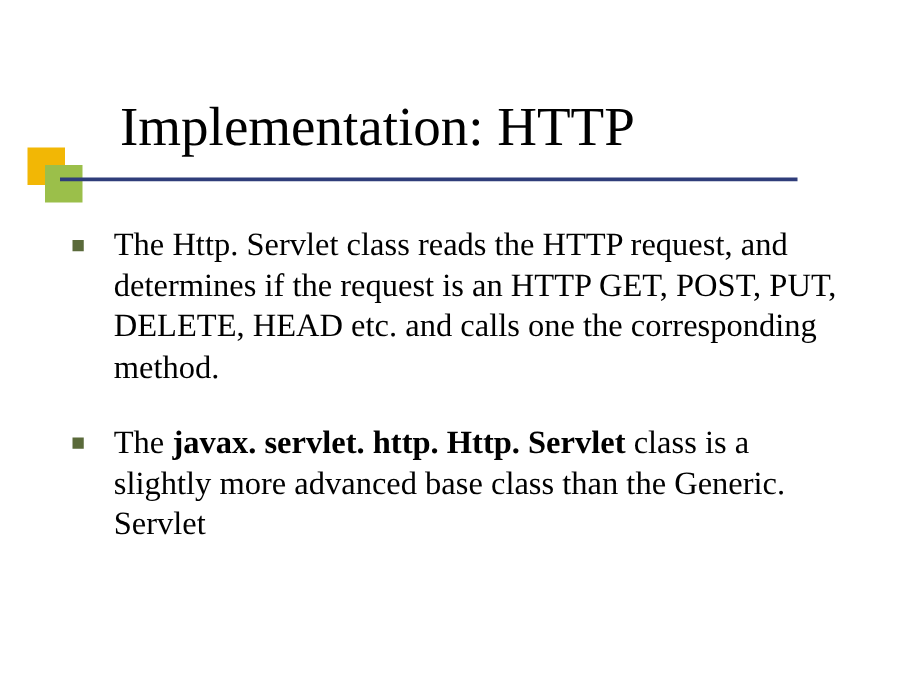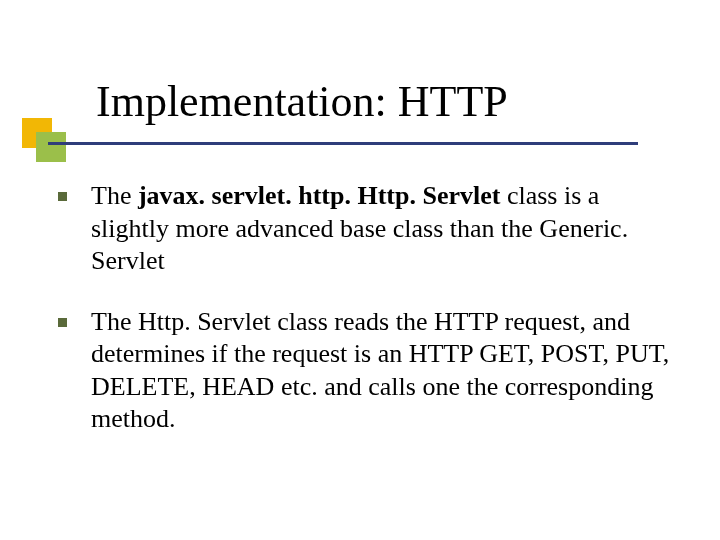--- a/index.html
+++ b/index.html
@@ -102,26 +102,26 @@
     </div>
     <div class="title-text">Implementation: HTTP</div>
     <div class="title-rule"></div>
   </div>
 
   <div class="body">
 
     <div class="bullet-item">
       <div class="bullet-mark"></div>
       <div class="bullet-text">
-        <span>The </span><span class="bold">javax. servlet. http. Http. Servlet</span><span> class is a slightly more advanced base class than the Generic. Servlet</span>
+        <span></span><span class="bold"></span><span>The Http. Servlet class reads the HTTP  request, and determines if the request is an  HTTP GET, POST, PUT, DELETE, HEAD etc. and calls one the corresponding method.</span>
       </div>
     </div>
 
     <div class="bullet-item">
       <div class="bullet-mark"></div>
       <div class="bullet-text">
-        <span></span><span class="bold"></span><span>The Http. Servlet class reads the HTTP  request, and determines if the request is an  HTTP GET, POST, PUT, DELETE, HEAD etc. and calls one the corresponding method.</span>
+        <span>The </span><span class="bold">javax. servlet. http. Http. Servlet</span><span> class is a slightly more advanced base class than the Generic. Servlet</span>
       </div>
     </div>
 
   </div>
 
 </div>
 
 </body></html>

